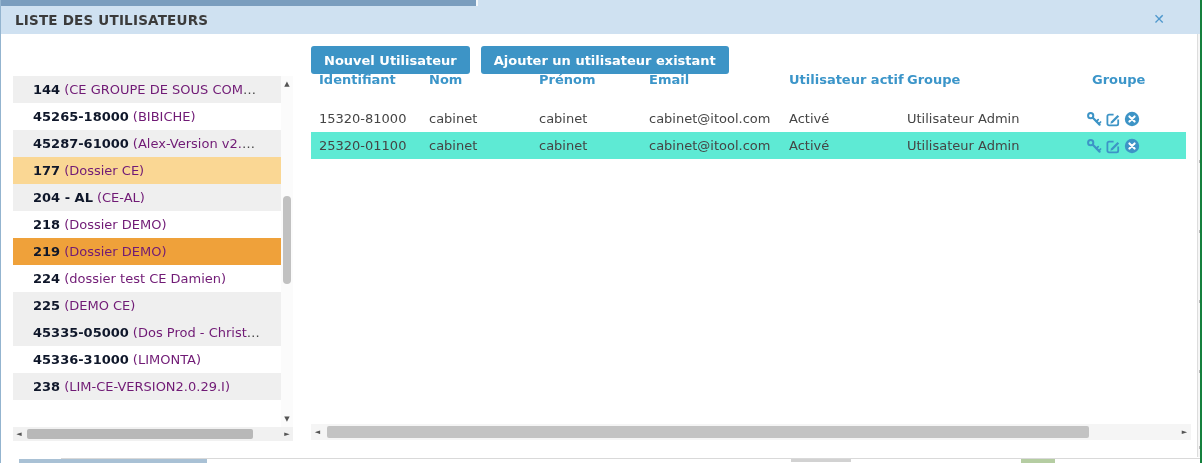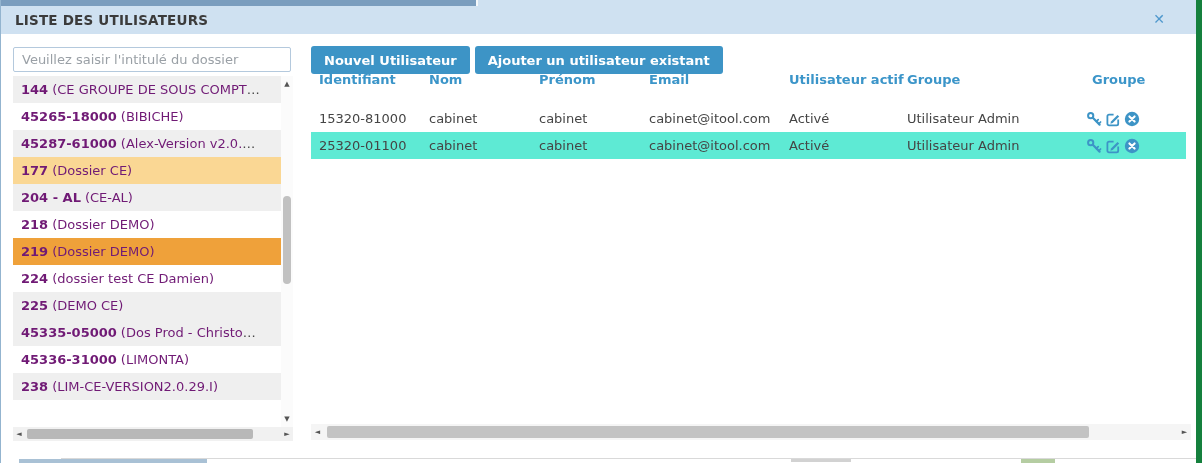--- a/index.html
+++ b/index.html
@@ -1,57 +1,57 @@
 <!DOCTYPE html>
 <html><head>
 <meta charset="utf-8">
 <style>
   * { margin:0; padding:0; box-sizing:border-box; }
   html,body { background:#fff; }
   body { font-family:"DejaVu Sans","Liberation Sans",sans-serif; font-size:13px; color:#454545; }
   .page { position:relative; width:1202px; height:463px; background:#fff; overflow:hidden;
-          border-left:1px solid #93b4cf; border-right:6px solid #15803d; }
+          border-left:1px solid #93b4cf; border-right:2px solid #15803d; }
 
   
   .top-strip { position:absolute; left:0; top:0; width:1202px; height:6px; background:#cfe1f1; }
   .top-tab   { position:absolute; left:0; top:0; width:477px; height:6px; background:#7a9dbe; border-right:2px solid #f5f8fa; }
 
   
   .mhdr { position:absolute; left:0; top:6px; width:1202px; height:28px; background:#cfe1f1;
           display:flex; align-items:center; }
   .mtitle { margin-left:14px; font-weight:bold; font-size:13.5px; color:#3b3b3b; letter-spacing:.2px; }
   .mclose { position:absolute; right:38px; top:4px; color:#4f98cd; font-size:14px; font-weight:bold; cursor:pointer; line-height:18px; }
 
   
   .search { position:absolute; left:12px; top:47px; width:278px; height:25px; border:1px solid #b4c9dd;
             border-radius:2px; padding:0 8px; font:13px "DejaVu Sans",sans-serif; color:#454545; outline:none; }
   .search::placeholder { color:#9aa0a6; }
   .list { position:absolute; left:12px; top:76px; width:268px; height:351px; background:#fff; }
   .item { height:27px; line-height:27px; padding:0 20px 0 8px; white-space:nowrap; overflow:hidden;
           text-overflow:ellipsis; cursor:pointer; }
-  .item b { color:#701a75; margin-right:4px; font-weight:bold; }
+  .item b { color:#0f172a; margin-right:4px; font-weight:bold;margin-left:12px; }
   .item .nm { color:#701a75; }
   .item.shade { background:#efefef; }
   .item.sel-light { background:#fad794; }
   .item.sel { background:#efa13a; }
 
   
   .vscroll { position:absolute; left:280px; top:76px; width:12px; height:351px; background:#fbfbfb; }
   .vs-up, .vs-down { position:absolute; left:0; width:12px; height:12px; text-align:center;
                      font-size:7px; color:#555; line-height:12px; cursor:pointer; }
   .vs-up { top:2px; } .vs-down { bottom:2px; }
   .vs-thumb { position:absolute; left:2px; top:120px; width:8px; height:88px; background:#c1c1c1; border-radius:4px; cursor:pointer; }
   .hscroll { position:absolute; left:12px; top:427px; width:280px; height:14px; background:#f1f1f1; }
   .hs-left, .hs-right { position:absolute; top:0; width:12px; height:14px; text-align:center;
                         font-size:7px; color:#555; line-height:14px; cursor:pointer; }
   .hs-left { left:0; } .hs-right { right:0; }
   .hs-thumb { position:absolute; left:14px; top:2px; width:226px; height:10px; background:#b8b8b8; border-radius:2px; cursor:pointer; }
 
   
-  .btnrow { position:absolute; left:310px; top:46px; height:28px; display:flex; gap:5px; }
+  .btnrow { position:absolute; left:310px; top:46px; height:28px; display:flex; gap:11px; }
   .btn { background:#3d94c6; color:#fff; border:none; border-radius:3px; height:28px; padding:0 13px;
          font:600 13px "DejaVu Sans",sans-serif; cursor:pointer; }
 
   
   .thead { position:absolute; left:310px; top:69px; width:875px; height:20px; display:grid;
            grid-template-columns:110px 110px 110px 140px 118px 185px 102px; align-items:center; }
   .thead .th { color:#3b95c9; font-weight:bold; padding-left:8px; white-space:nowrap; }
   .trow { position:absolute; left:310px; width:875px; height:27px; display:grid;
           grid-template-columns:110px 110px 110px 140px 118px 185px 102px; align-items:center; }
   .trow .td { padding-left:8px; white-space:nowrap; overflow:hidden; }
@@ -83,21 +83,20 @@
 
   <div class="top-strip">
     <div class="top-tab"></div>
   </div>
 
   <div class="mhdr">
     <span class="mtitle">LISTE DES UTILISATEURS</span>
     <span class="mclose">✕</span>
   </div>
 
-  <input class="search" type="text" placeholder="Veuillez saisir l'intitulé du dossier" style="">
 
   <div class="list">
     <div class="item shade"><b>144</b><span class="nm">(CE GROUPE DE SOUS COMPTES)</span></div>
     <div class="item"><b>45265-18000</b><span class="nm">(BIBICHE)</span></div>
     <div class="item shade"><b>45287-61000</b><span class="nm">(Alex-Version v2.0.26.A-GES…</span></div>
     <div class="item sel-light"><b>177</b><span class="nm">(Dossier CE)</span></div>
     <div class="item shade"><b>204 - AL</b><span class="nm">(CE-AL)</span></div>
     <div class="item"><b>218</b><span class="nm">(Dossier DEMO)</span></div>
     <div class="item sel"><b>219</b><span class="nm">(Dossier DEMO)</span></div>
     <div class="item"><b>224</b><span class="nm">(dossier test CE Damien)</span></div>

